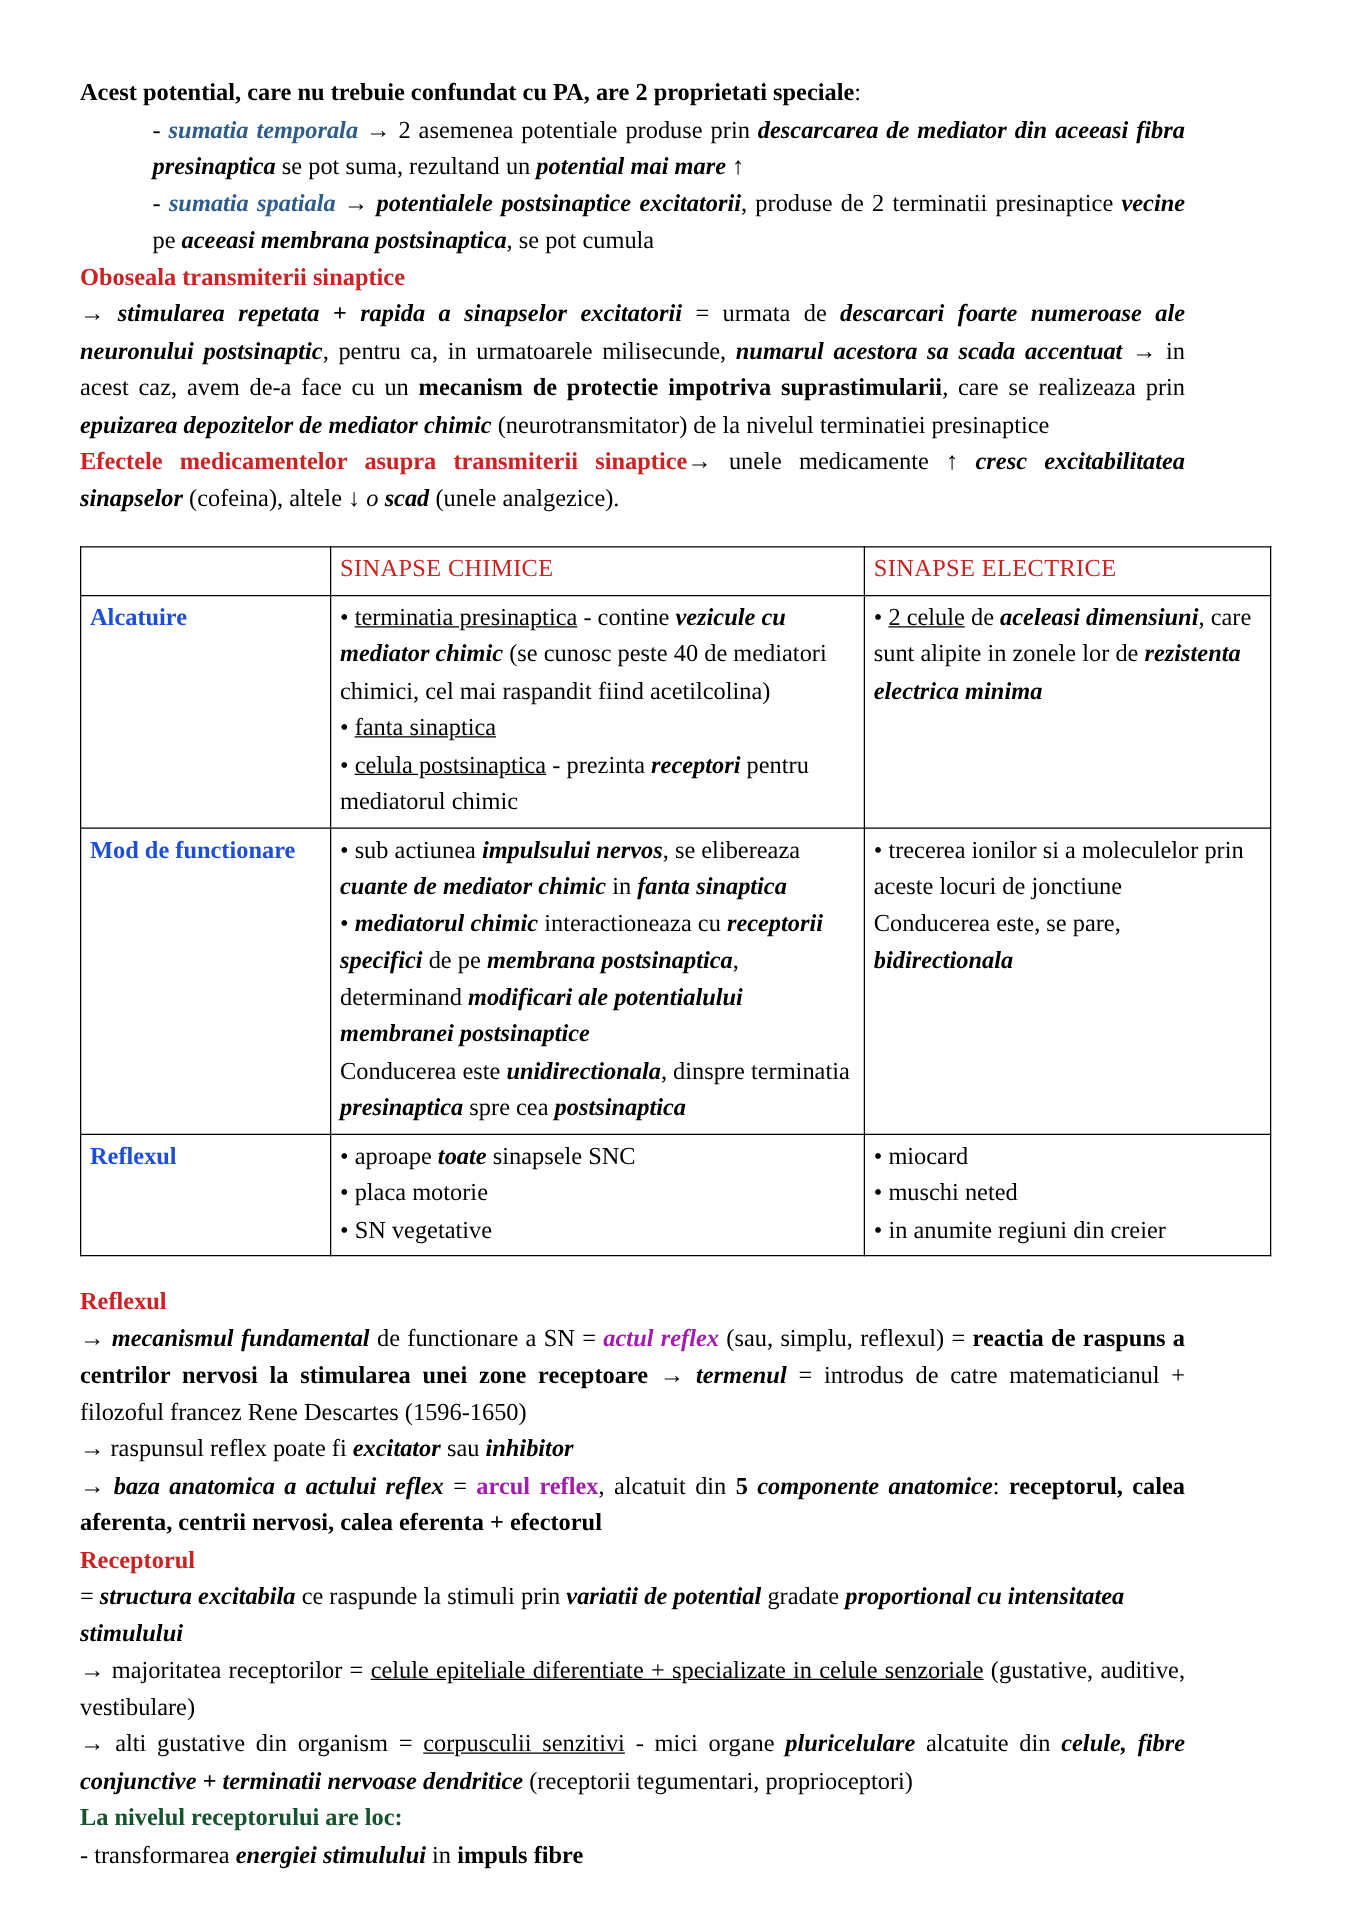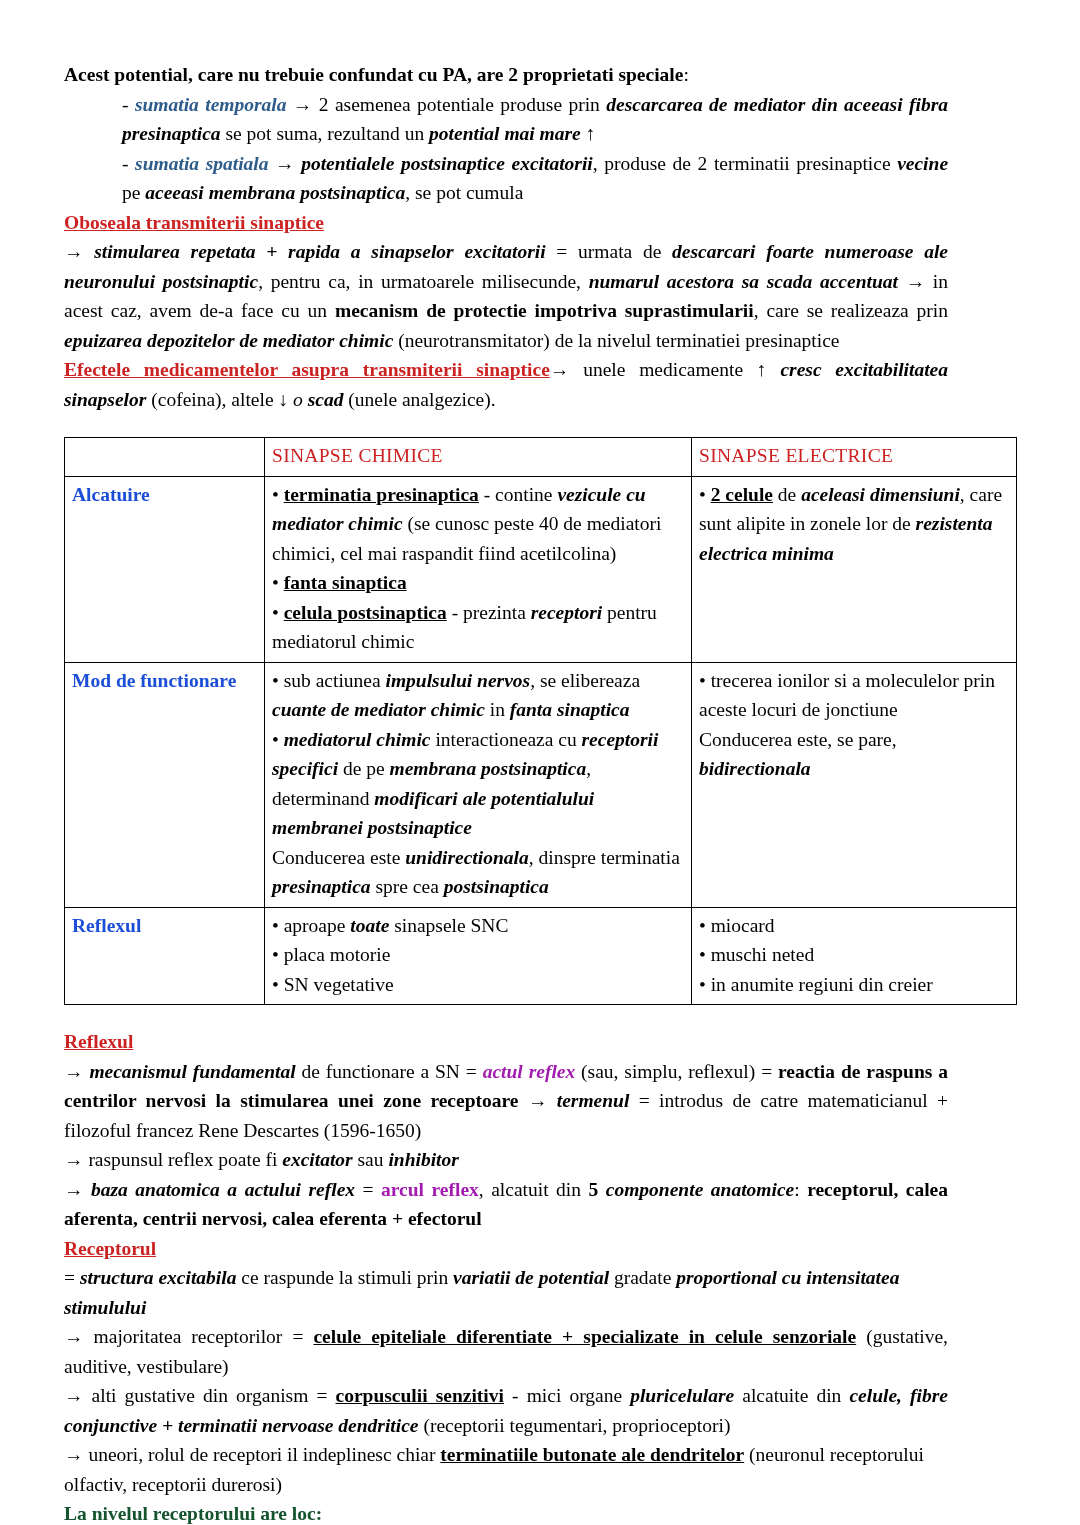--- a/index.html
+++ b/index.html
@@ -33,25 +33,25 @@
   }
   .para.nojust { text-align: left; }
   .indent {
     margin-left: 58px;
     text-indent: 0;
   }
   b, strong { font-weight: bold; }
   i, em { font-style: italic; }
   .bi { font-weight: bold; font-style: italic; }
   .red { color: #a21caf; }
-  .redh { color: #CC2222; font-weight: bold; text-decoration: underline; }
+  .redh { color: #CC2222; font-weight: bold; }
   .blue { color: #2E5C8A; }
   .blueh { color: #14532d; font-weight: bold; }
   .u { text-decoration: underline; }
-  .bu { font-weight: bold; text-decoration: underline; }
+  .bu { font-weight: normal; text-decoration: underline; }
 
   
   table.cmp {
     border-collapse: collapse;
     width: 952px;
     margin: 23px 0 0 0;
     table-layout: fixed;
   }
   table.cmp td, table.cmp th {
     border: 1.3px solid #000000;
@@ -164,19 +164,18 @@
   <p class="para"><span>→</span> <span class="bi">baza anatomica a actului reflex</span><span> = </span><b class="red">arcul reflex</b><span>, alcatuit din </span><b>5 </b><span class="bi">componente anatomice</span><span>: </span><b>receptorul, calea aferenta, centrii  nervosi, calea eferenta + efectorul</b></p>
 
   <p class="para nojust redh">Receptorul</p>
 
   <p class="para nojust"><span>= </span><span class="bi">structura excitabila</span><span> ce raspunde la stimuli prin </span><span class="bi">variatii de potential</span><span> gradate </span><span class="bi">proportional cu intensitatea stimulului</span></p>
 
   <p class="para"><span>→</span><span> majoritatea receptorilor = </span><span class="bu">celule epiteliale diferentiate + specializate in celule senzoriale</span><span> (gustative, auditive, vestibulare)</span></p>
 
   <p class="para"><span>→</span><span> alti gustative din organism = </span><span class="bu">corpusculii senzitivi</span><span> - mici organe </span><span class="bi">pluricelulare</span><span> alcatuite din </span><span class="bi">celule, fibre conjunctive + terminatii nervoase dendritice</span><span> (receptorii tegumentari, proprioceptori)</span></p>
 
-  <p class="para nojust"><span>→</span><span> uneori, rolul de receptori il indeplinesc chiar </span><b class="u">terminatiile butonate ale dendritelor</b><span> (neuronul receptorului olfactiv, receptorii durerosi)</span></p>
 
   <p class="para nojust blueh">La nivelul receptorului are loc:</p>
 
   <p class="para nojust"><span>- </span><span>transformarea </span><span class="bi">energiei stimulului</span><span> in </span><b>impuls fibre</b></p>
 
 </div>
 
 </body></html>

